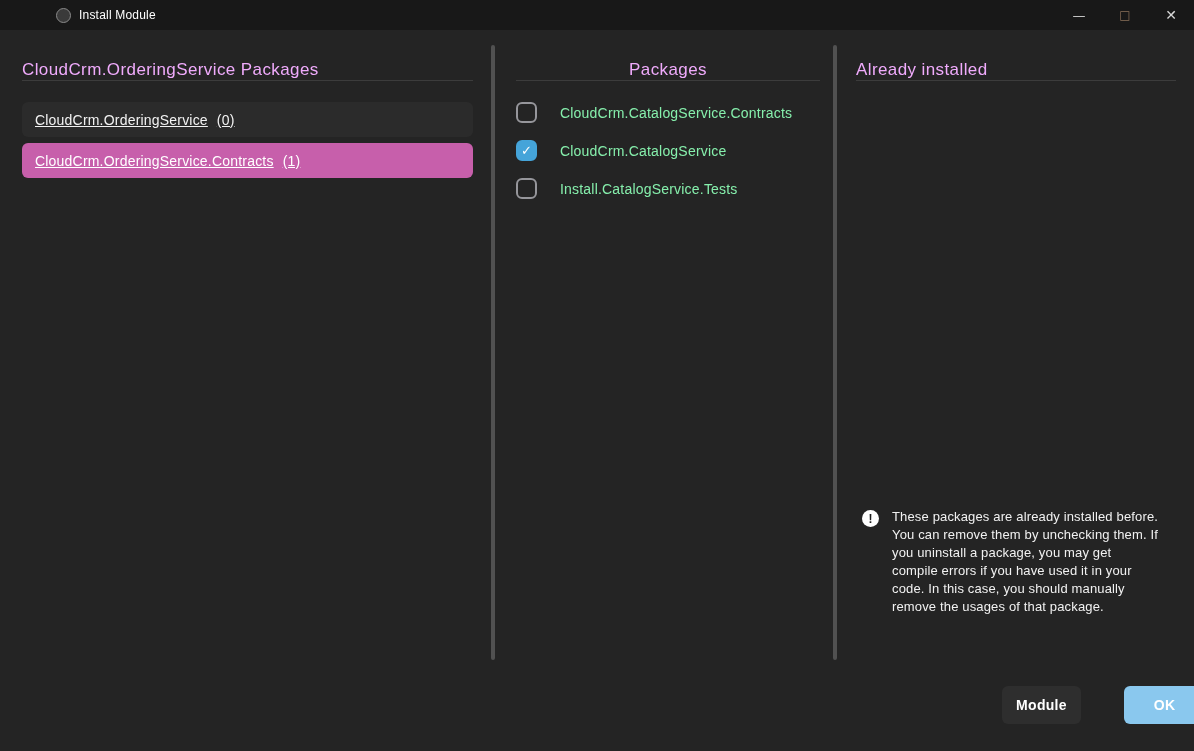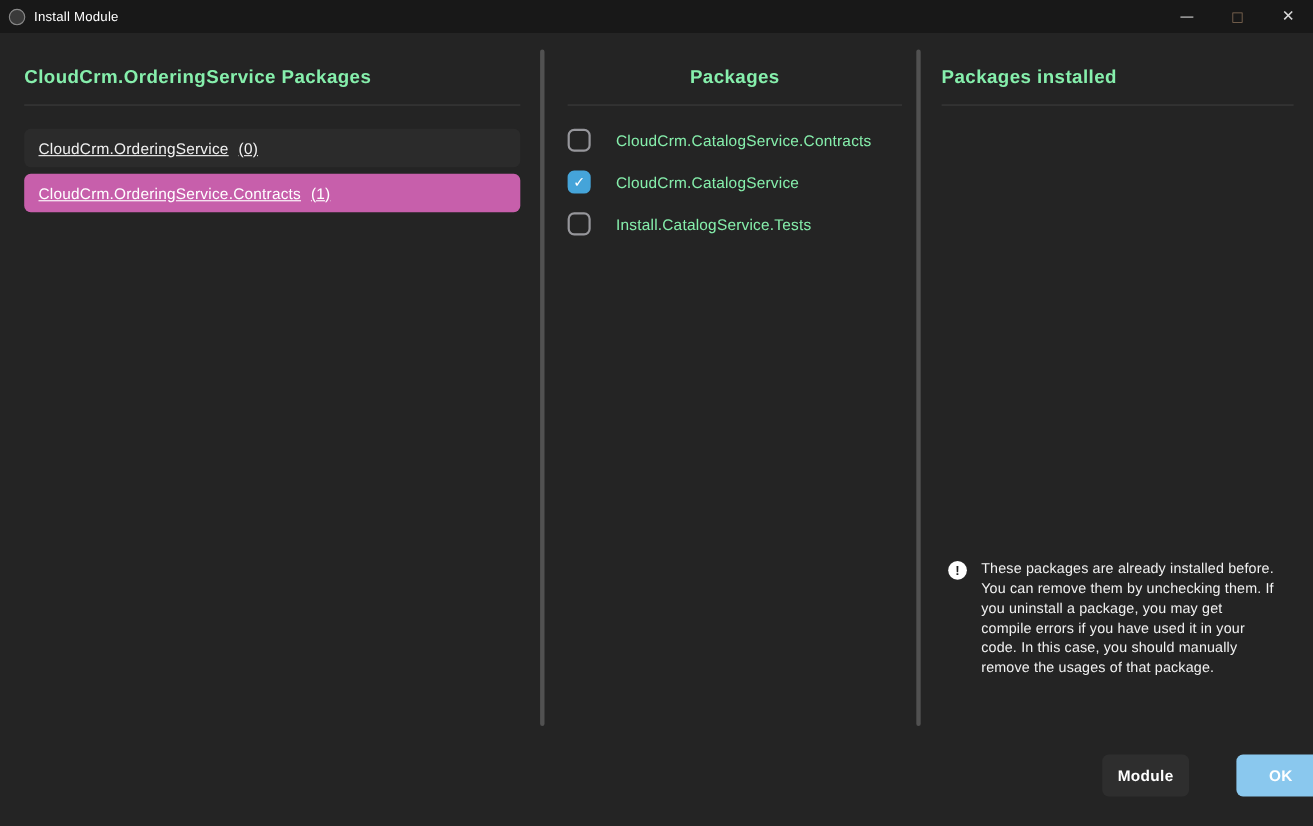--- a/index.html
+++ b/index.html
@@ -16,20 +16,21 @@
   }
 
   
   .titlebar {
     position: absolute;
     top: 0; left: 0; right: 0;
     height: 30px;
     background: #181818;
     display: flex;
     align-items: center;
+    padding-left: 48px;
   }
   .app-icon {
     width: 15px; height: 15px;
     margin-left: 8px;
     border-radius: 50%;
     background: #3a3a3a;
     border: 1.5px solid #8a8a8a;
     display: inline-block;
     flex: 0 0 auto;
   }
@@ -57,24 +58,23 @@
     justify-content: center;
     cursor: pointer;
   }
   .win-btn.maximize { color: #8a7059; font-size: 12px; }
   .win-btn.close { font-size: 14px; }
 
   
   .panel { position: absolute; top: 60px; }
   .panel-header {
     font-size: 17px;
-    font-weight: 700;
-    color: #86efac;
+    font-weight: 400;
+    color: #f0abfc;
     letter-spacing: 0.4px;
-    margin-bottom: 15px;
   }
   .panel-divider {
     height: 1px;
     background: #3c3c3c;
     width: 100%;
   }
 
   .panel-left  { left: 22px;  width: 451px; }
   .panel-mid   { left: 516px; width: 304px; text-align: center; }
   .panel-right { left: 856px; width: 320px; }
@@ -256,21 +256,21 @@
       <div class="package-item">
         <span class="checkbox">✓</span>
         <span class="package-label">Install.CatalogService.Tests</span>
       </div>
     </div>
   </section>
 
   <div class="vsep vsep-2"></div>
 
   <section class="panel panel-right">
-    <div class="panel-header">Packages installed</div>
+    <div class="panel-header">Already installed</div>
     <div class="panel-divider"></div>
   </section>
 
   <div class="installed-note">
     <span class="note-icon">!</span>
     <div class="note-text">These packages are already installed before. You can remove them by unchecking them. If you uninstall a package, you may get compile errors if you have used it in your code. In this case, you should manually remove the usages of that package.</div>
   </div>
 
   <button class="footer-btn cancel-btn">Module</button>
   <button class="footer-btn ok-btn">OK</button>

